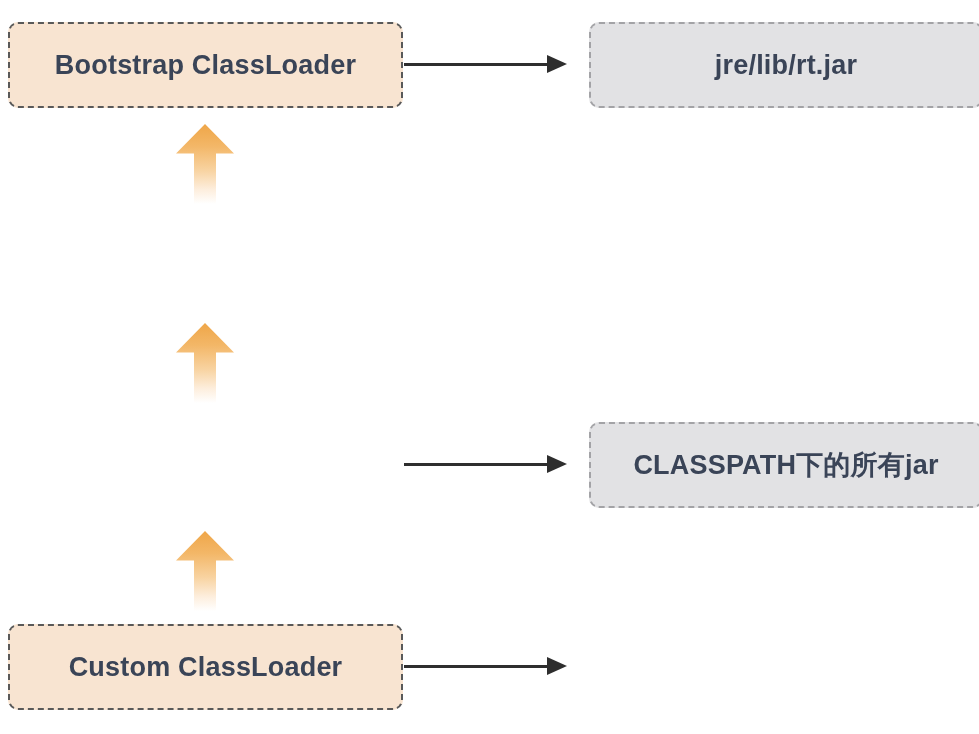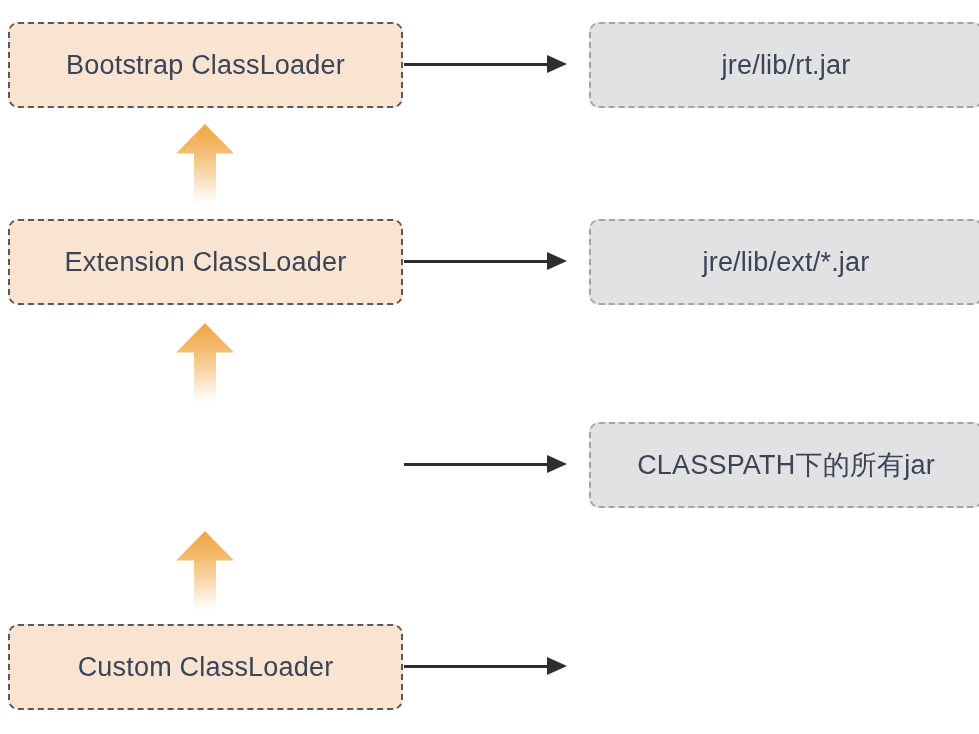--- a/index.html
+++ b/index.html
@@ -44,21 +44,21 @@
   }
   .target {
     left: 561px;
     width: 390px;
     background: var(--target-box-bg, #E2E2E4);
     border: 2px dashed var(--target-box-border, #A3A3A6);
     margin-left: 28px;
   }
   .label {
     font-size: 27px;
-    font-weight: 400;
+    font-weight: 700;
     color: var(--text, #3A4457);
     letter-spacing: 0.2px;
     white-space: nowrap;
   }
 
   
   .connector {
     position: absolute;
     left: 404px;
     width: 163px;
@@ -113,32 +113,20 @@
     </div>
     <div class="connector">
       <div class="line"></div>
       <div class="head"></div>
     </div>
     <div class="box target">
       <span class="label">jre/lib/rt.jar</span>
     </div>
   </div>
 
-  <div class="row row2">
-    <div class="box loader">
-      <span class="label">Extension ClassLoader</span>
-    </div>
-    <div class="connector">
-      <div class="line"></div>
-      <div class="head"></div>
-    </div>
-    <div class="box target">
-      <span class="label">jre/lib/ext/*.jar</span>
-    </div>
-  </div>
 
   <div class="row row3">
     <div class="connector">
       <div class="line"></div>
       <div class="head"></div>
     </div>
     <div class="box target">
       <span class="label">CLASSPATH下的所有jar</span>
     </div>
   </div>

